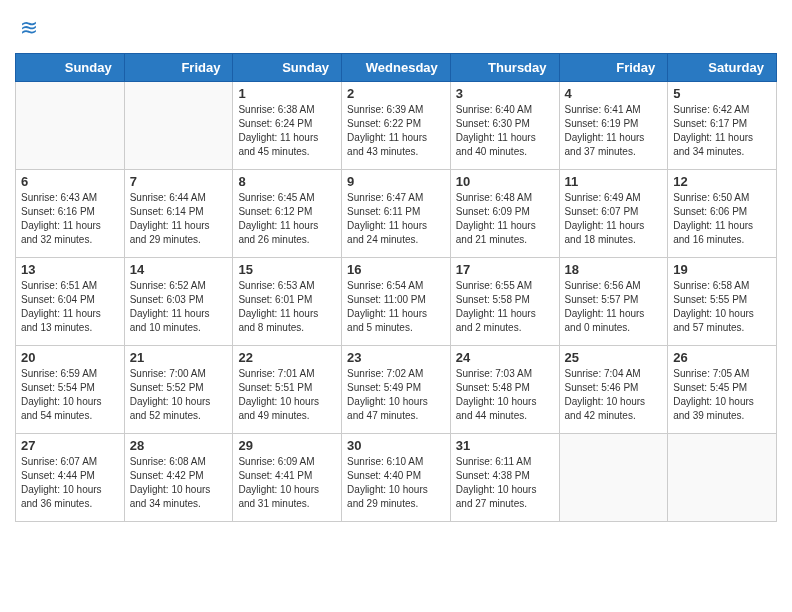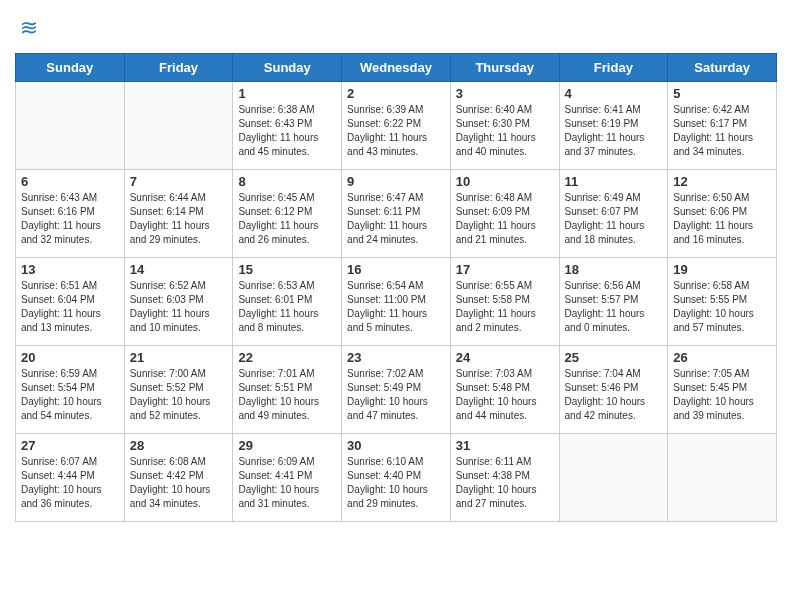--- a/index.html
+++ b/index.html
@@ -52,21 +52,21 @@
       border-collapse: collapse;
       border: 1px solid #ccc;
     }
     .calendar th {
       background-color: #2979c2;
       color: white;
       padding: 6px 12px;
       font-size: 13px;
       font-weight: bold;
       border: 1px solid #1a5fa8;
-      text-align: center;
+      text-align: right;
     }
     .calendar td {
       border: 1px solid #ccc;
       vertical-align: top;
       padding: 4px 5px;
       font-size: 10.5px;
       color: #333;
       width: calc(100% / 7);
       min-height: 80px;
       height: 88px;
@@ -118,21 +118,21 @@
         <th>Saturday</th>
       </tr>
   </thead>
   <tbody id="calendar-body">
   <tr>
         <td class="empty"></td>
         <td class="empty"></td>
         <td>
           <span class="day-number">1</span>
           <div class="day-content">Sunrise: 6:38 AM
-Sunset: 6:43 PM
+Sunset: 6:24 PM
 Daylight: 11 hours and 45 minutes.</div>
         </td>
         <td>
           <span class="day-number">2</span>
           <div class="day-content">Sunrise: 6:39 AM
 Sunset: 6:22 PM
 Daylight: 11 hours and 43 minutes.</div>
         </td>
         <td>
           <span class="day-number">3</span>

